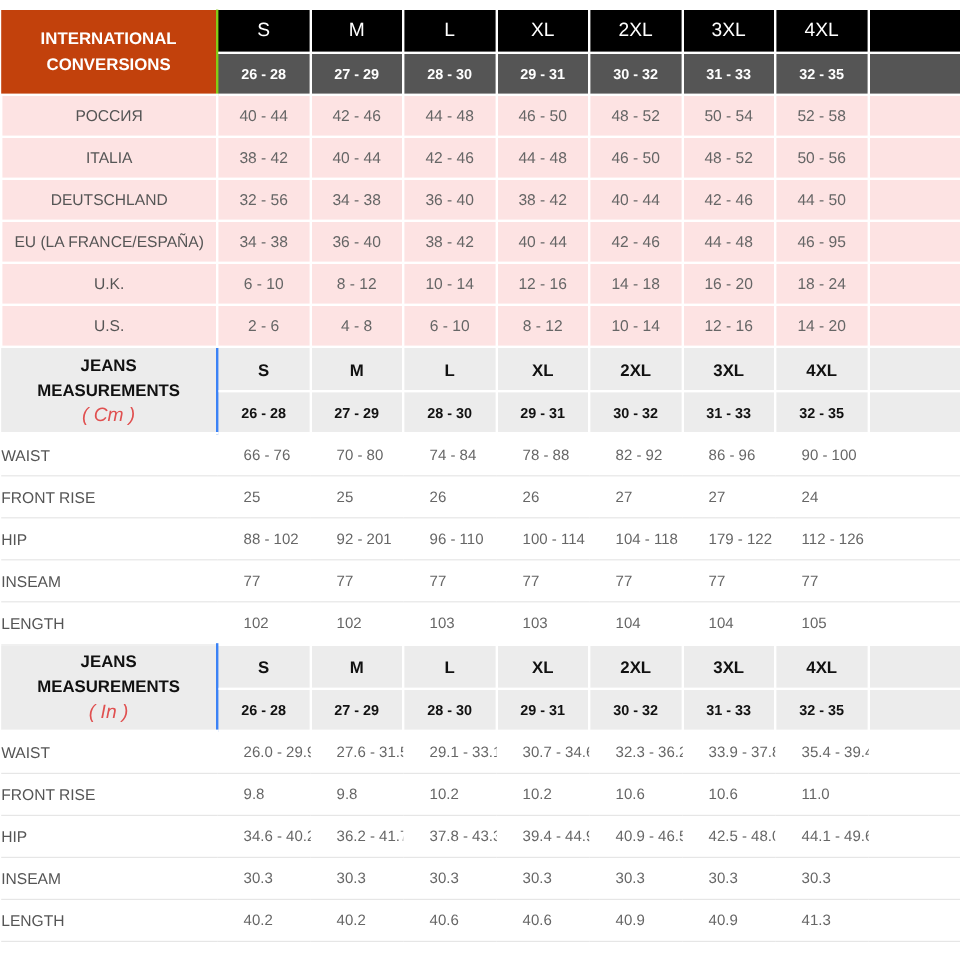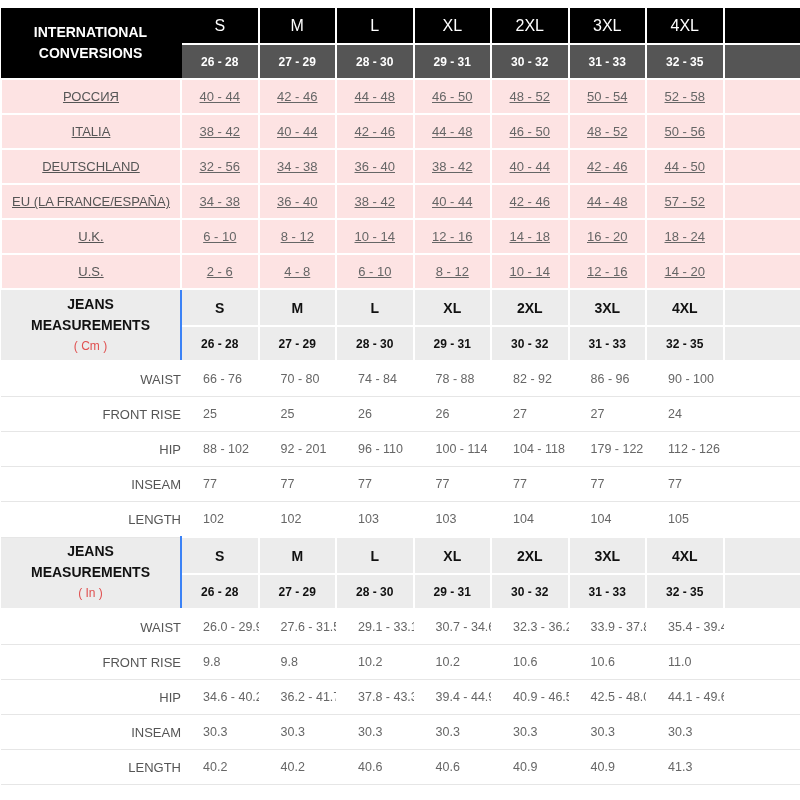--- a/index.html
+++ b/index.html
@@ -5,34 +5,34 @@
   html, body { margin: 0; padding: 0; background: #ffffff; }
   body { width: 800px; height: 800px; overflow: hidden; position: relative; font-family: "Liberation Sans", sans-serif; }
   .wrap { position: absolute; left: 0; top: 8px; width: 800px; }
   table { border-collapse: collapse; table-layout: fixed; width: 800px; }
   td { padding: 0; text-align: center; vertical-align: middle; overflow: hidden; white-space: nowrap; }
   col.c0 { width: 180px; }
   col.cs { width: 77.5px; }
   col.cx { width: 77px; }
 
   
-  .intl-title { background: #000000; color: #ffffff; font-weight: bold; font-size: 14px; line-height: 21px; border-right: 2px solid #000000; border-bottom: 2px solid #ffffff; }
+  .intl-title { background: #c2410c; color: #ffffff; font-weight: bold; font-size: 14px; line-height: 21px; border-right: 2px solid #84cc16; border-bottom: 2px solid #ffffff; }
   .size-top { background: #000000; color: #ffffff; font-size: 16px; height: 35px; border-left: 2px solid #ffffff; border-right: 2px solid #ffffff; border-bottom: 2px solid #ffffff; }
   .size-range { background: #555555; color: #ffffff; font-weight: bold; font-size: 12px; height: 33px; border: 2px solid #ffffff; border-top: 0; }
-  .pink td { background: #fde3e3; color: #666666; font-size: 13px; height: 33px; border: 2px solid #ffffff; text-decoration: underline; }
+  .pink td { background: #fde3e3; color: #666666; font-size: 13px; height: 33px; border: 2px solid #ffffff; }
   .pink td.label { color: #555555; font-size: 13px; }
 
   
   .jm-title { background: #ececec; color: #111111; font-weight: bold; font-size: 14px; line-height: 21px; border-right: 2px solid #3b82f6; border-bottom: 2px solid #ffffff; }
-  .jm-unit { color: #e05050; font-weight: normal; font-size: 12px; }
+  .jm-unit { color: #e05050; font-style: italic; font-weight: normal; font-size: 16px; }
   .jm-size { background: #ececec; color: #111111; font-weight: bold; font-size: 14px; height: 35px; border: 2px solid #ffffff; }
   .jm-range { background: #ececec; color: #111111; font-weight: bold; font-size: 12px; height: 33px; border: 2px solid #ffffff; border-top: 0; }
   .white td { background: #ffffff; color: #666666; font-size: 12.5px; height: 34px; border-bottom: 1px solid #e6e6e6; }
   .white td.val { text-align: left; padding-left: 22px; }
-  .white td.label { color: #555555; font-size: 13px; text-align: right; padding-left: 0; }
+  .white td.label { color: #555555; font-size: 13px; text-align: left; padding-left: 0; }
 </style>
 </head>
 <body>
 
 <div class="wrap">
 <table>
   <colgroup>
     <col class="c0">
         <col class="cs">
         <col class="cs">
@@ -106,21 +106,21 @@
           <td></td>
         </tr>
         <tr class="pink">
           <td class="label">EU (LA FRANCE/ESPAÑA)</td>
           <td class="val">34 - 38</td>
           <td class="val">36 - 40</td>
           <td class="val">38 - 42</td>
           <td class="val">40 - 44</td>
           <td class="val">42 - 46</td>
           <td class="val">44 - 48</td>
-          <td class="val">57 - 52</td>
+          <td class="val">46 - 95</td>
           <td></td>
         </tr>
         <tr class="pink">
           <td class="label">U.K.</td>
           <td class="val">6 - 10</td>
           <td class="val">8 - 12</td>
           <td class="val">10 - 14</td>
           <td class="val">12 - 16</td>
           <td class="val">14 - 18</td>
           <td class="val">16 - 20</td>

